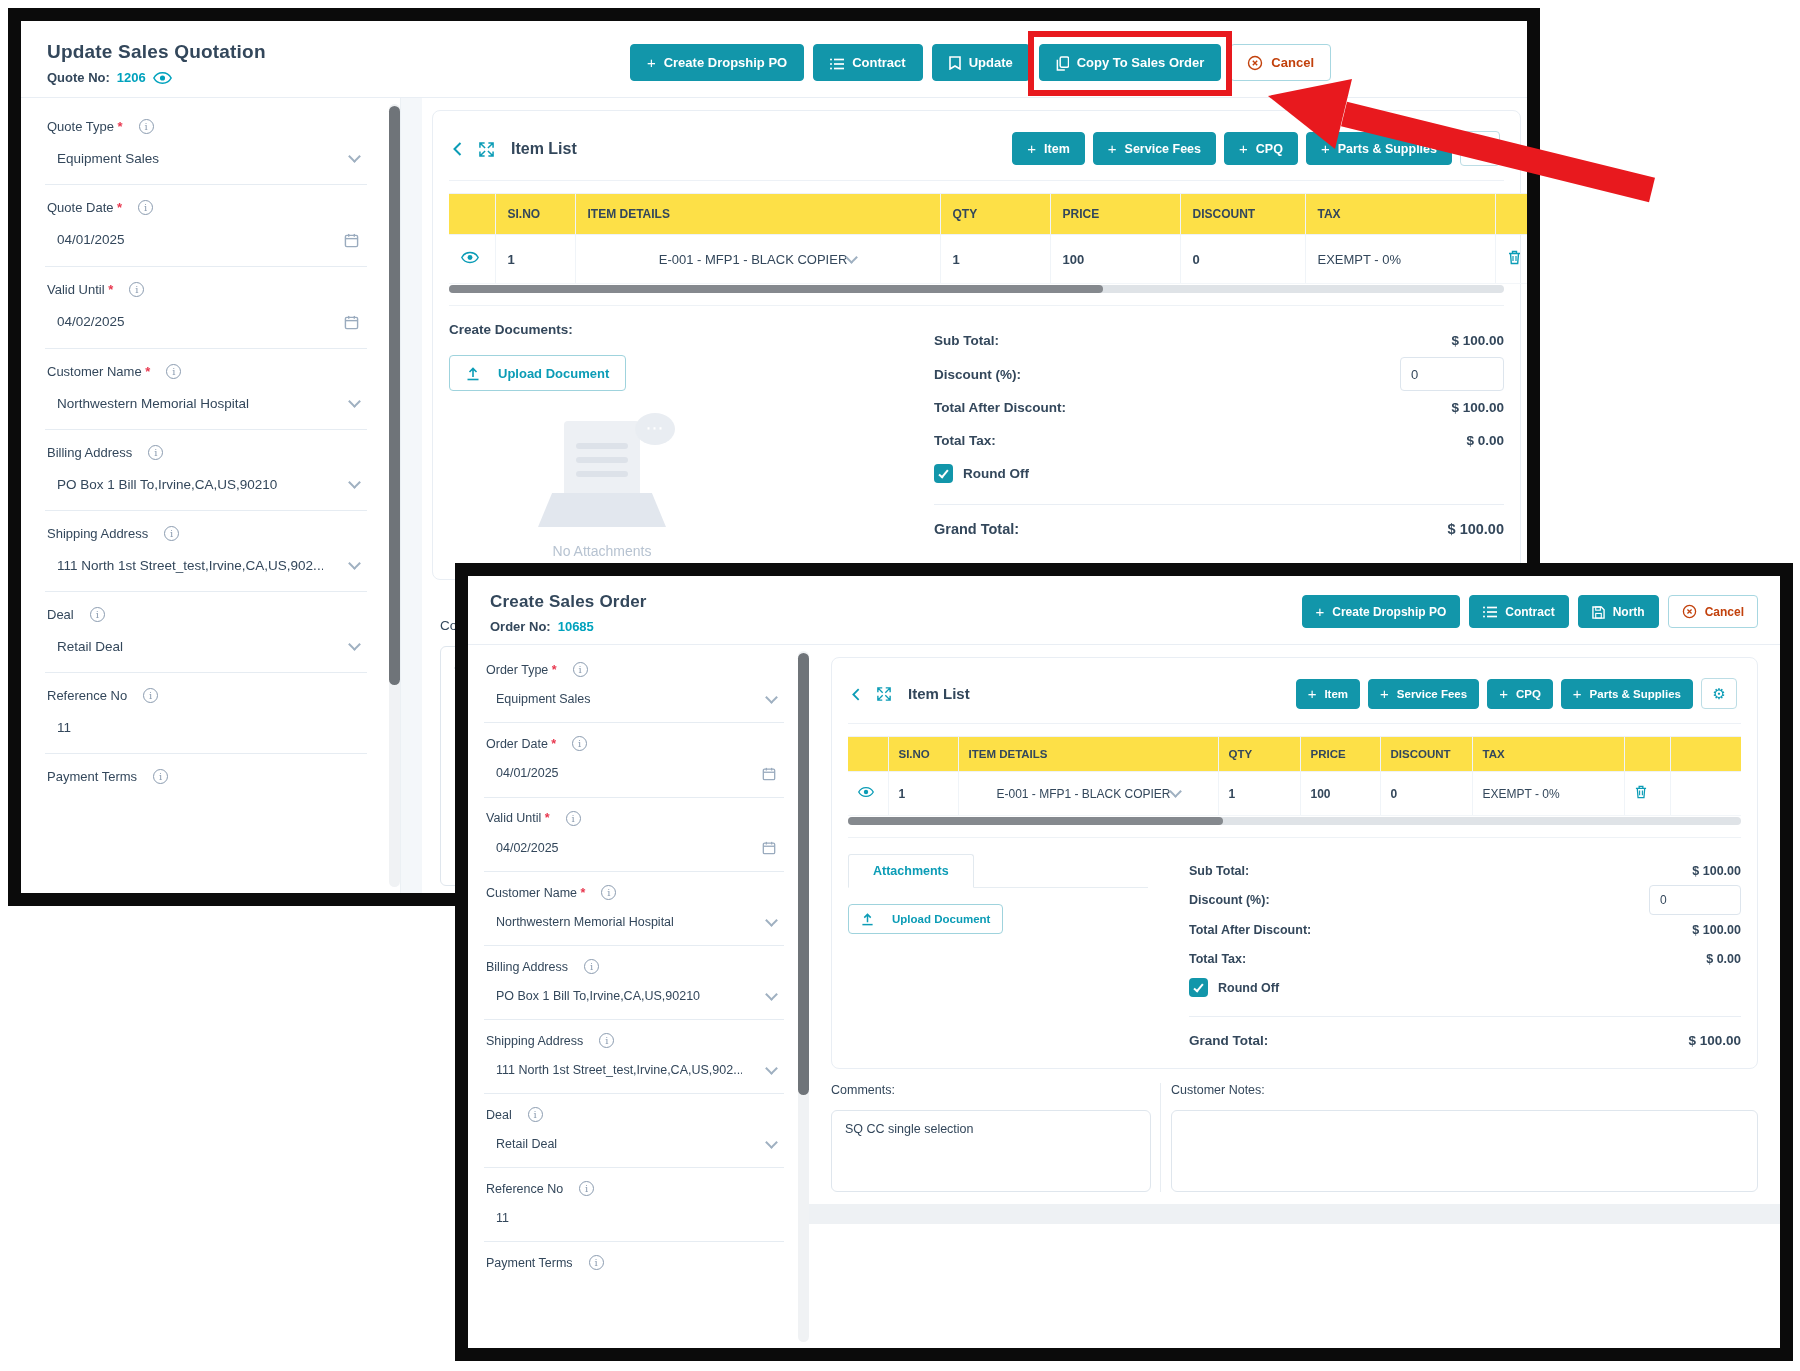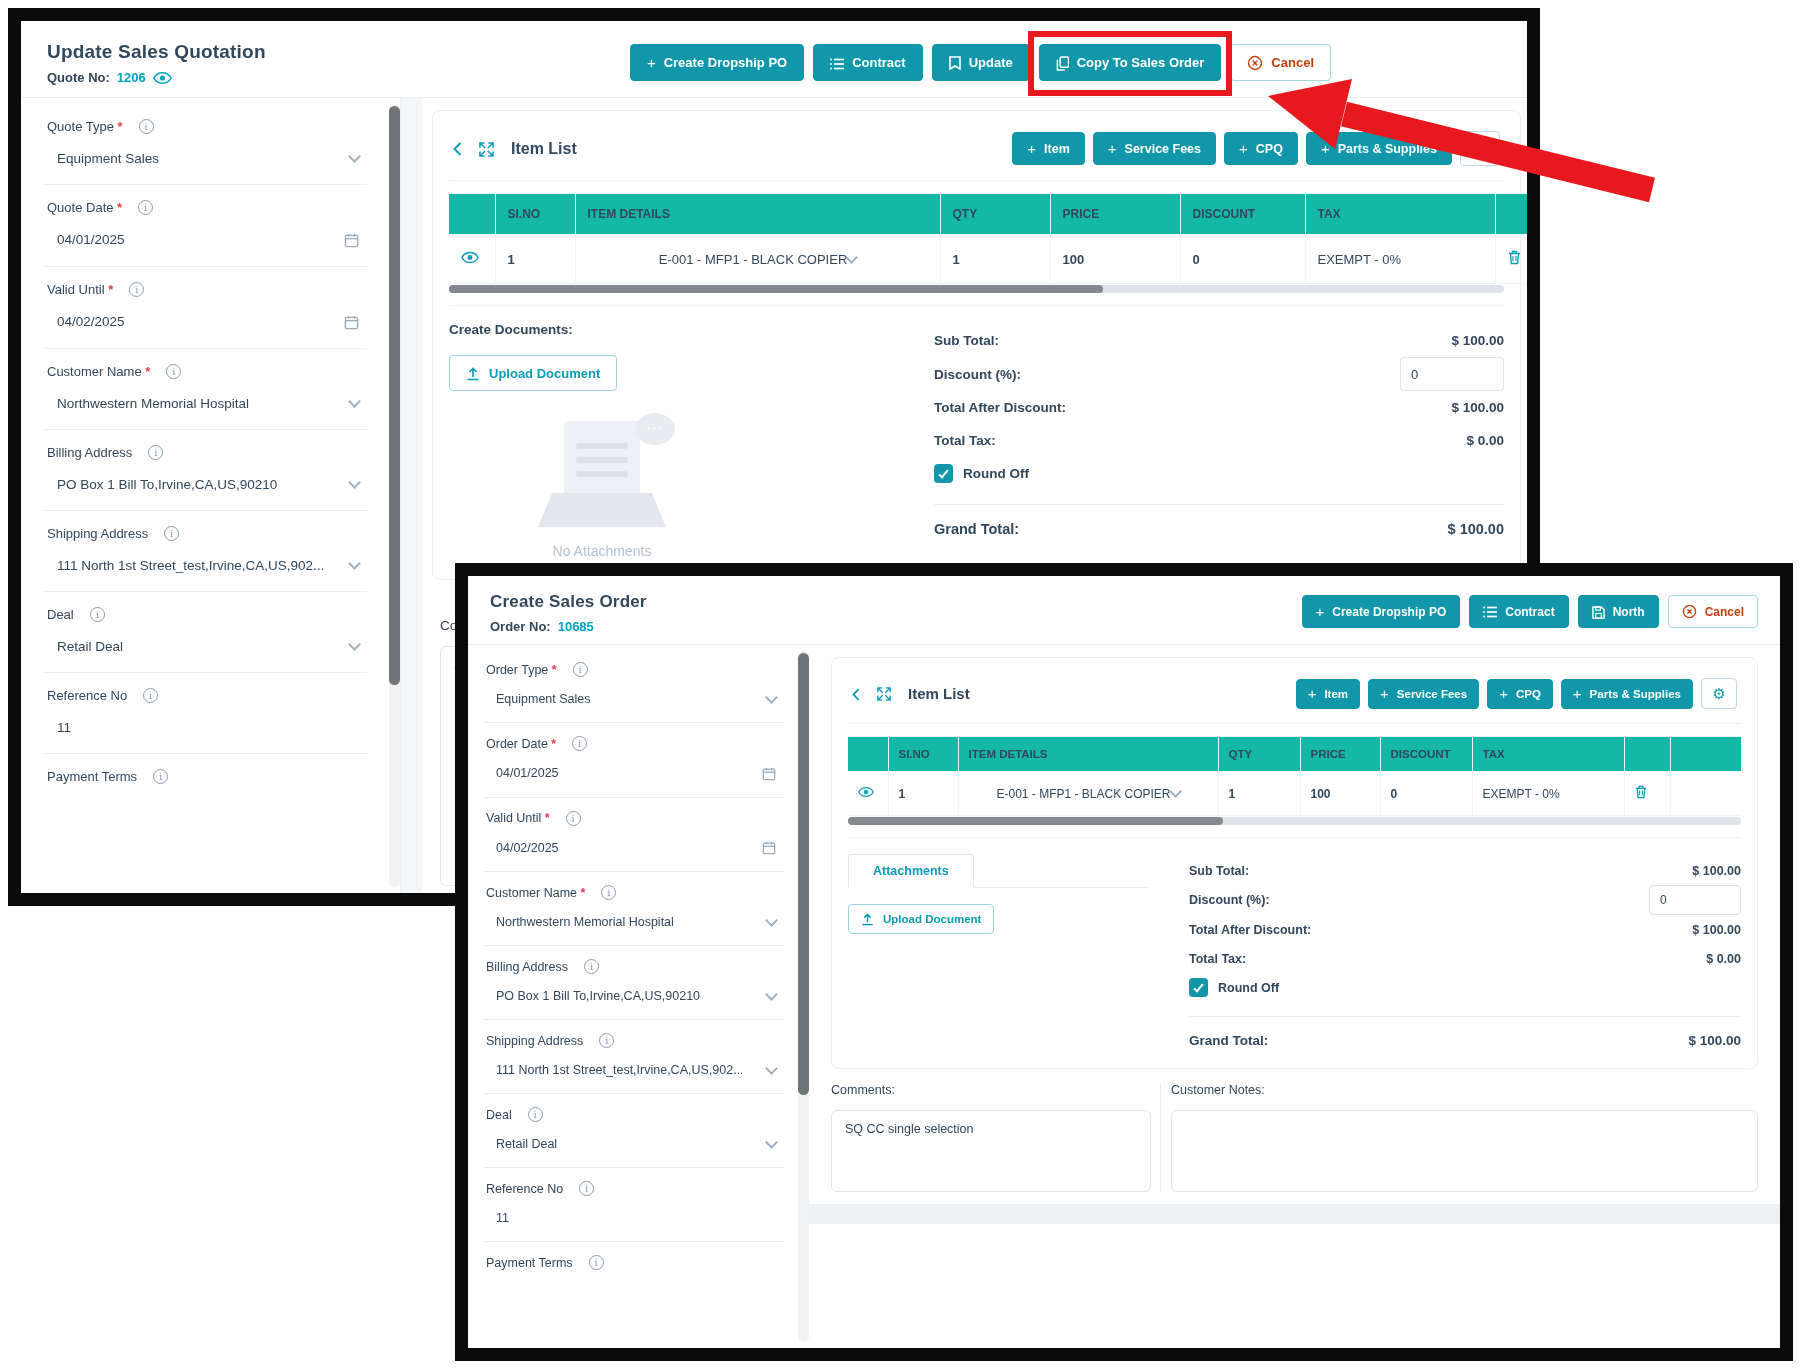--- a/index.html
+++ b/index.html
@@ -60,38 +60,38 @@
   .illeft { display:flex; align-items:center; gap:17px; color:#0b9cb6; }
   .iltitle { font-size:16px; font-weight:bold; color:#33475b; }
   #win2 .iltitle { font-size:15px; }
   .ilbtns { display:flex; gap:8px; align-items:center; }
   .btn.small { height:33px; font-size:12.5px; padding:0 14px; }
   #win2 .btn.small { height:30px; font-size:11.5px; padding:0 11px; }
   .gearbtn { width:40px; height:35px; border:1px solid #bcdde5; border-radius:4px; color:#0b9cb6; background:#fff; display:inline-flex; align-items:center; justify-content:center; font-size:17px; cursor:pointer; }
   #win2 .gearbtn { width:36px; height:31px; font-size:15px; }
 
   table.itable { width:100%; border-collapse:collapse; margin-top:12px; table-layout:fixed; }
-  .itable th { font-size:12px; font-weight:bold; text-align:left; padding:13px 12px; background:#14b8a6; border-top:1px solid #eef2f7; border-bottom:1px solid #eef2f7; white-space:nowrap; overflow:hidden; }
+  .itable th { font-size:12px; font-weight:bold; text-align:left; padding:13px 12px; background:#fde047; border-top:1px solid #eef2f7; border-bottom:1px solid #eef2f7; white-space:nowrap; overflow:hidden; }
   .itable td { font-size:13px; padding:15px 12px; border-bottom:1px solid #f3f6f9; white-space:nowrap; overflow:hidden; }
   .itable th + th, .itable td + td { border-left:1px solid #f0f4f8; }
   #win2 .itable th { padding:11px 10px; font-size:11.5px; }
   #win2 .itable td { padding:13px 10px; font-size:12px; }
   td.num { font-weight:bold; }
   .cellsel { display:flex; justify-content:center; align-items:center; cursor:pointer; }
   .rowicon { color:#0b9cb6; display:inline-flex; cursor:pointer; }
 
   .hscroll { height:8px; background:#dfe3e7; border-radius:4px; position:relative; margin-top:1px; }
   .hthumb { position:absolute; left:0; top:0; height:8px; background:#85898e; border-radius:4px; }
   #win1 .hthumb { width:62%; }
   #win2 .hthumb { width:42%; }
 
   .belowrow { display:flex; margin-top:12px; border-top:1px solid #eef2f6; padding-top:16px; }
   .attachcol { flex:1; min-width:0; }
   .uplabel { font-size:13.5px; font-weight:bold; }
-  .upbtn { margin-top:18px; display:inline-flex; gap:9px; align-items:center; height:36px; padding:0 16px; border:1px solid #9fd3dd; border-radius:4px; color:#0b9cb6; font-size:13px; font-weight:bold; background:#fff; cursor:pointer; }
+  .upbtn { margin-top:18px; display:inline-flex; gap:18px; align-items:center; height:36px; padding:0 16px; border:1px solid #9fd3dd; border-radius:4px; color:#0b9cb6; font-size:13px; font-weight:bold; background:#fff; cursor:pointer; }
   #win2 .upbtn { height:30px; font-size:11.5px; padding:0 12px; margin-top:16px; }
 
   .tabwrap { border-bottom:1px solid #e7edf2; width:300px; }
   .tab { display:inline-flex; align-items:center; height:34px; padding:0 24px; border:1px solid #e2e9ef; border-bottom:1px solid #fff; margin-bottom:-1px; border-radius:3px 3px 0 0; color:#0b9cb6; font-size:12.5px; font-weight:bold; background:#fff; cursor:pointer; }
 
   .illus { width:190px; margin:30px 0 0 58px; position:relative; text-align:center; }
   .bubble { position:absolute; right:22px; top:-8px; width:40px; height:32px; background:#e9edf2; border-radius:50%; color:#fff; font-size:18px; line-height:30px; letter-spacing:1px; }
   .doc { width:76px; height:86px; background:#edf0f4; margin:0 auto; border-radius:4px; padding-top:14px; }
   .docline { height:6px; background:#dde2e9; border-radius:3px; margin:8px 12px 0 12px; }
   .tray { width:128px; height:34px; background:#e2e7ee; margin:-14px auto 0 auto; clip-path:polygon(11% 0,89% 0,100% 100%,0 100%); }

